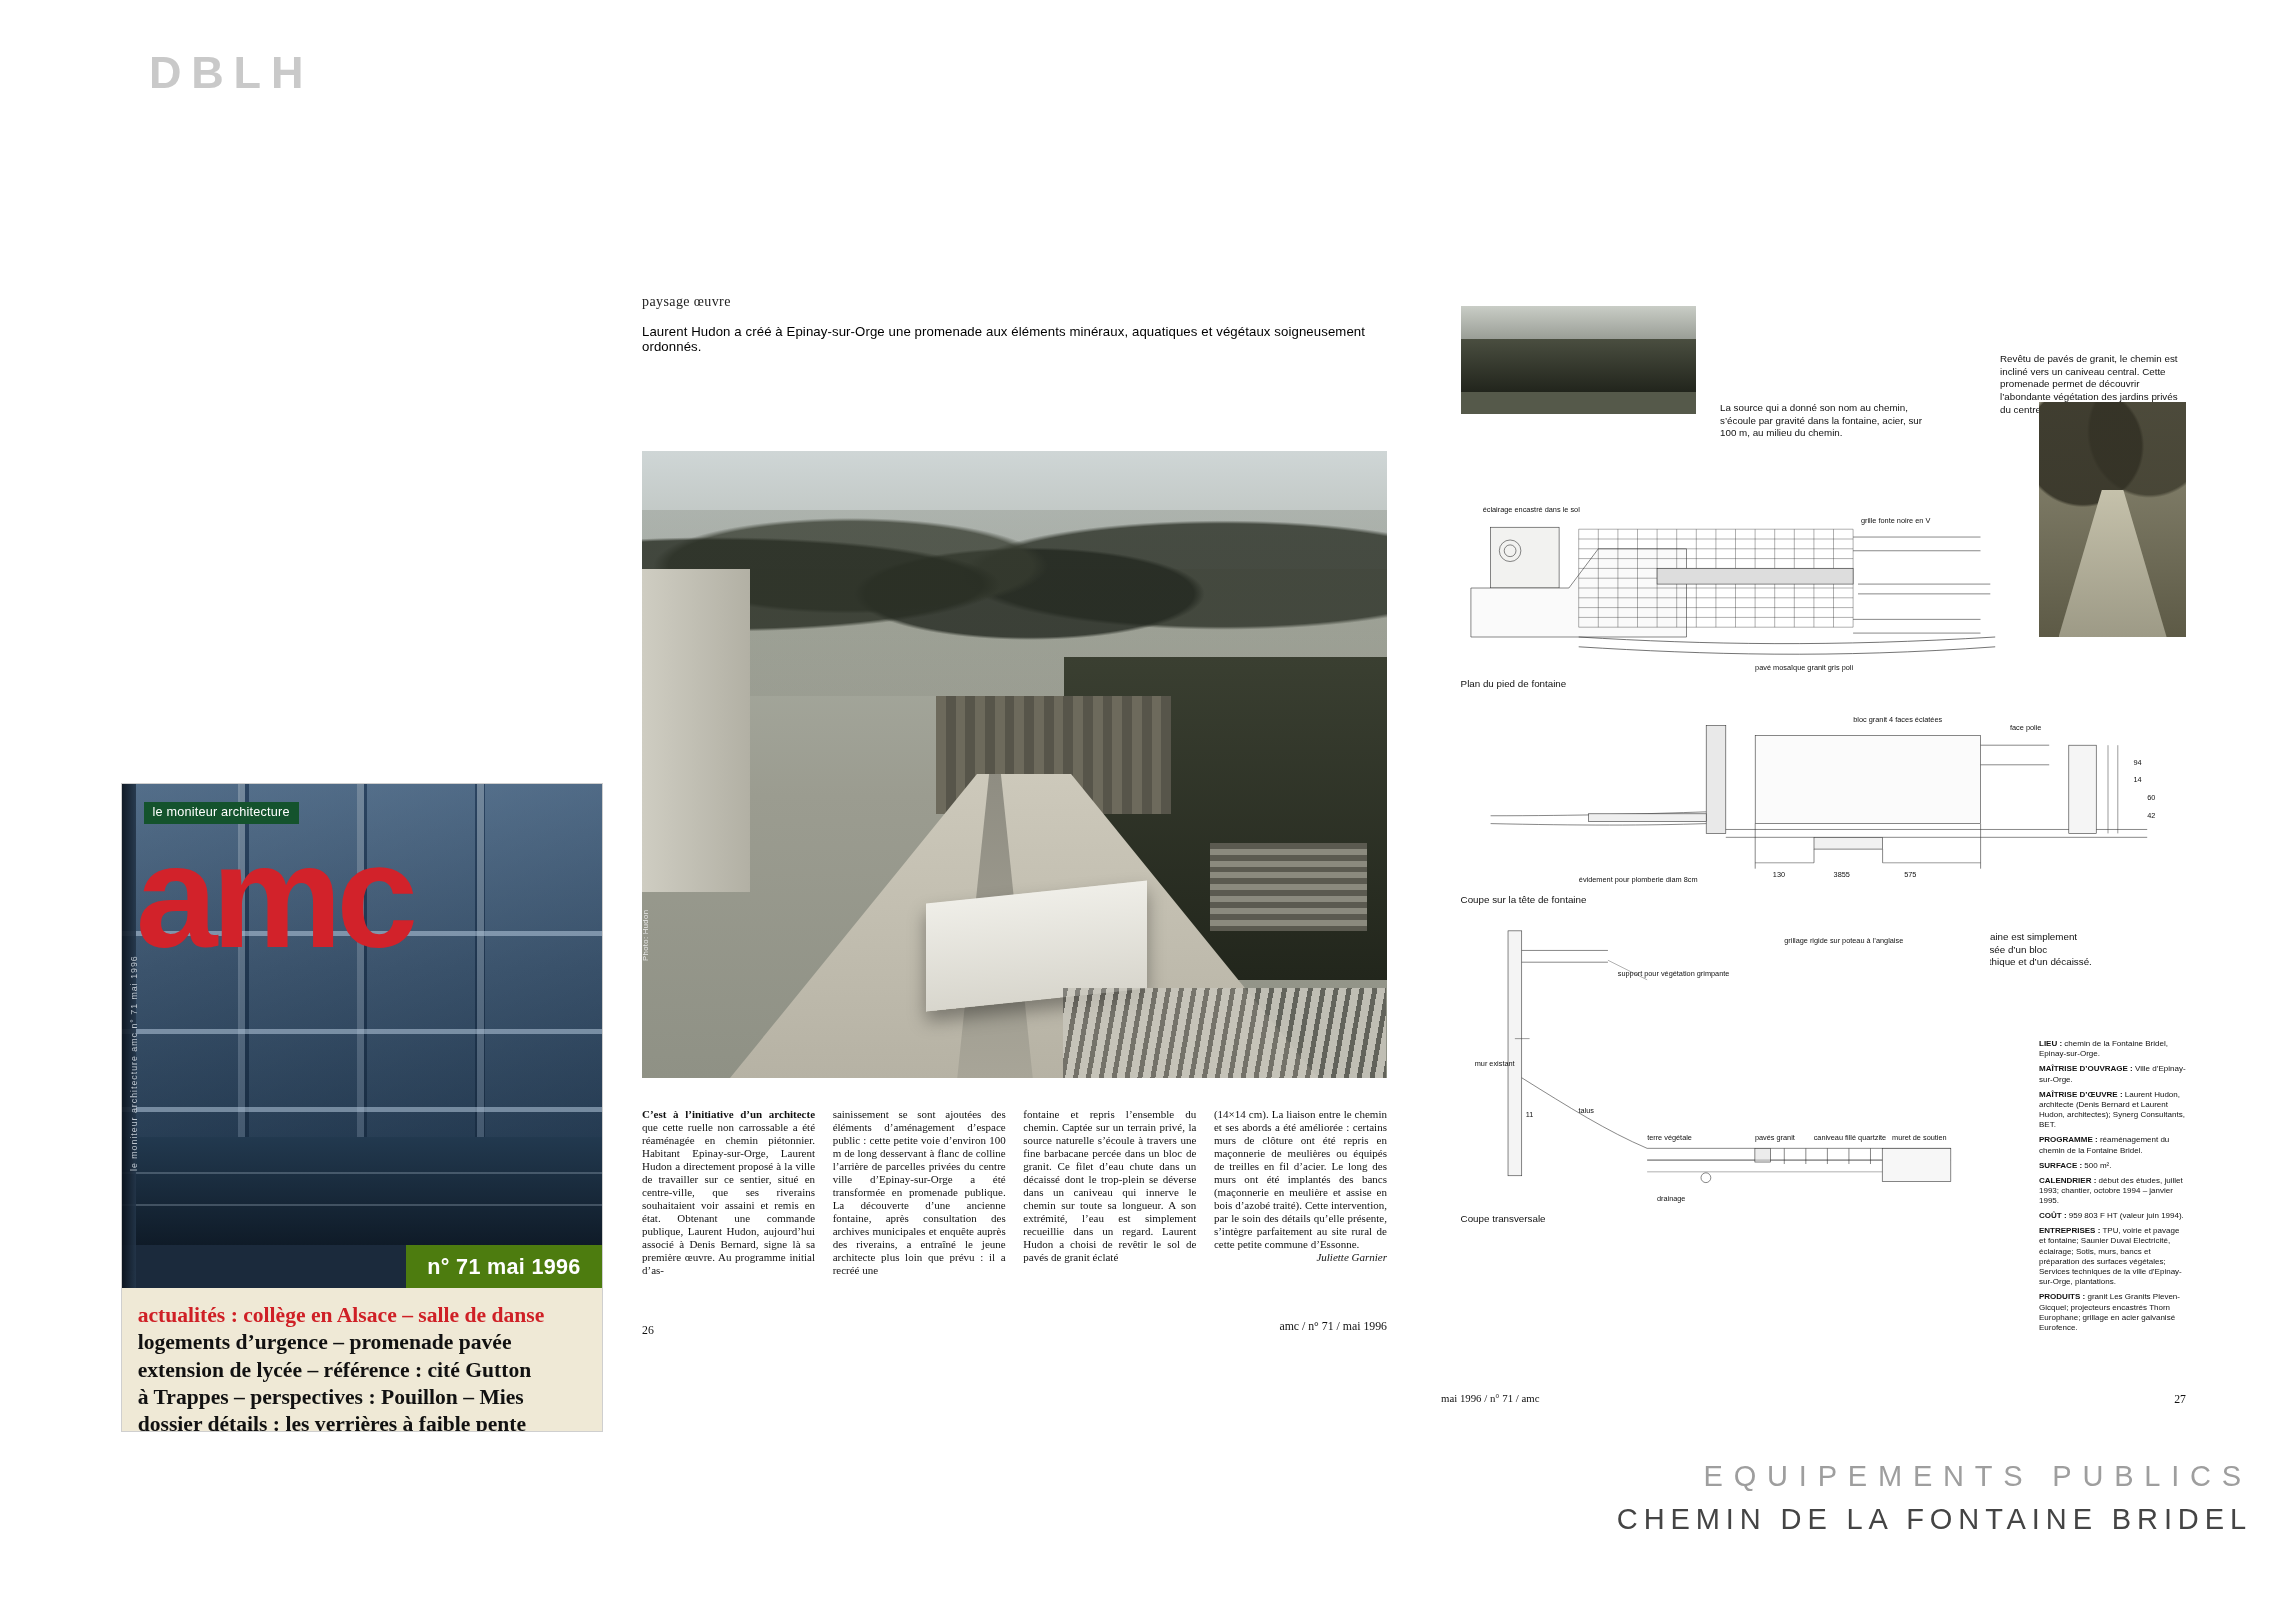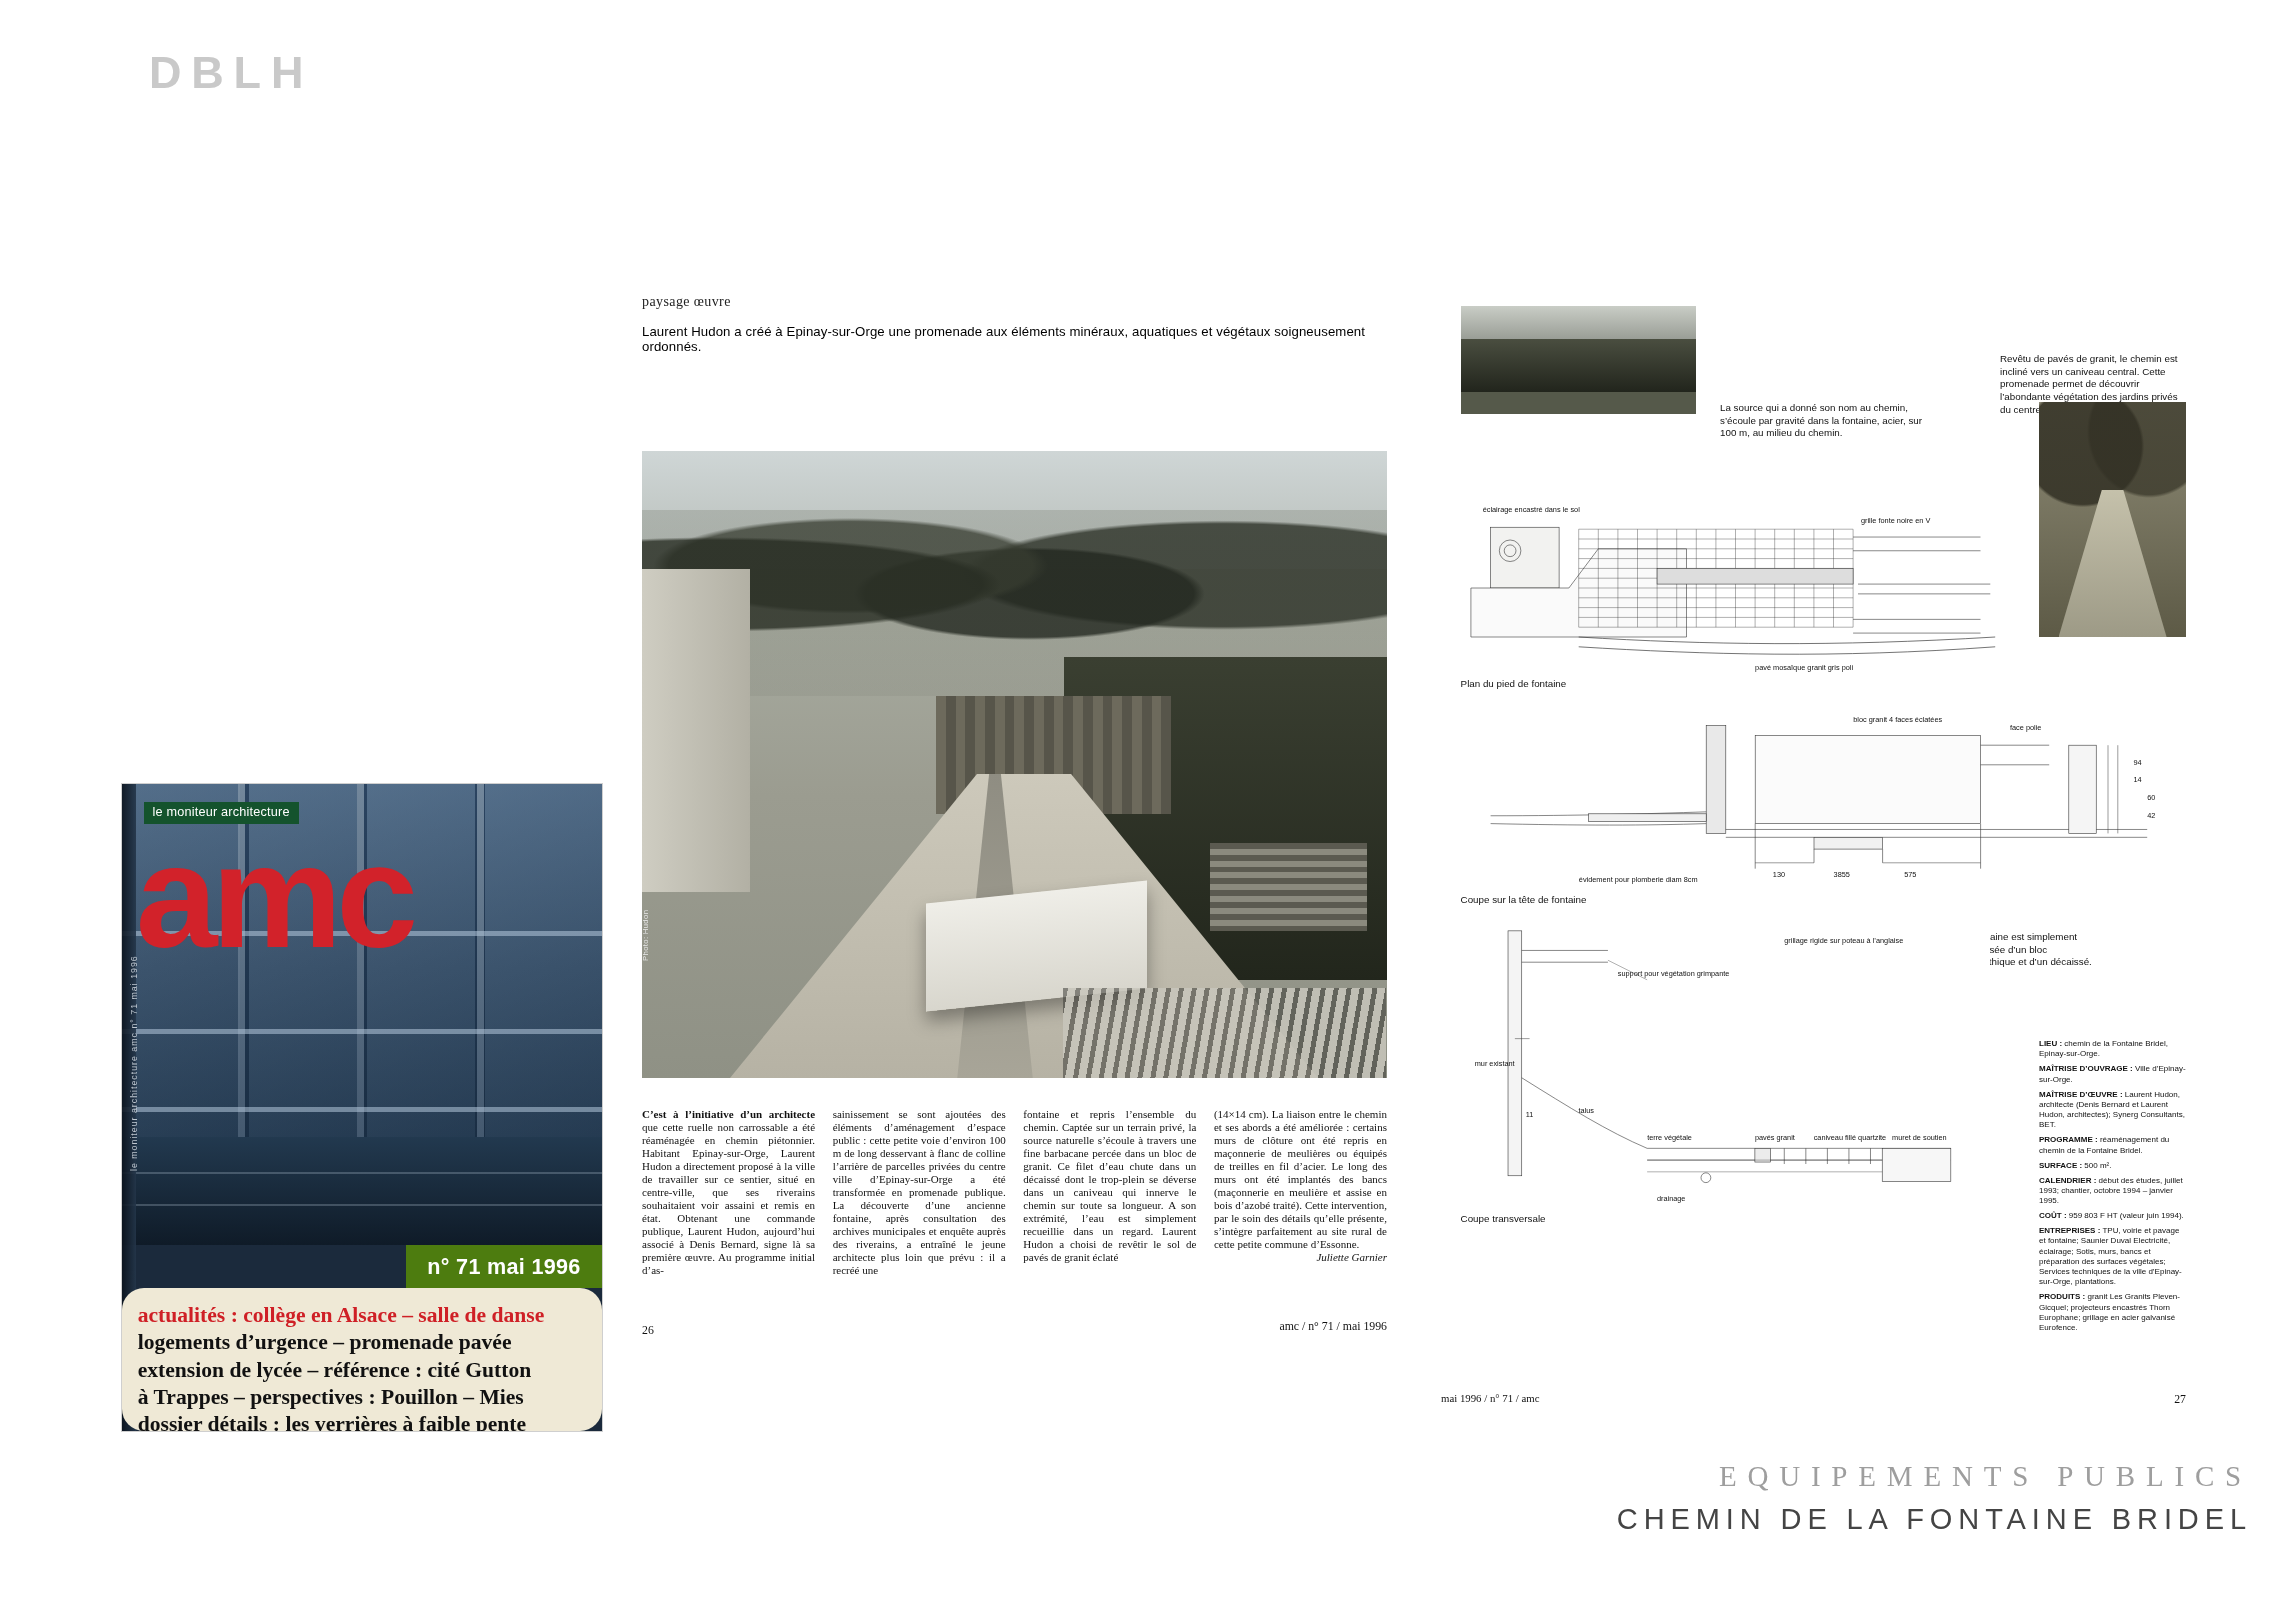--- a/index.html
+++ b/index.html
@@ -18,21 +18,21 @@
     font-family:"Liberation Sans", sans-serif;
     font-size:45px; font-weight:bold; letter-spacing:9.8px;
     color:#c9c9c9;
     -webkit-text-stroke:0px;
   }
 
   
   .footer-title1 {
     position:absolute; right:41px; top:1460px;
     font-size:29px; letter-spacing:10.8px; color:#9e9e9e;
-    font-family:Liberation Serif, serif; font-weight:normal;
+    font-family:Liberation Sans, sans-serif; font-weight:normal;
     text-align:right;
   }
   .footer-title2 {
     position:absolute; right:41px; top:1503px;
     font-size:29px; letter-spacing:5.9px; color:#444;
     font-family:"Liberation Sans", sans-serif; font-weight:normal;
     text-align:right;
   }
 
   
@@ -85,21 +85,21 @@
     display:flex; align-items:center; justify-content:center;
     letter-spacing:0.3px;
   }
   .cover-toc {
     position:absolute; left:0; top:504px; width:480px; height:143px;
     background:#efe9d6;
     padding:13.7px 15.7px 0 15.7px;
     box-sizing:border-box;
     color:#111;
     font-family:"Liberation Serif", serif;
-    font-size:21.6px; line-height:27.4px; font-weight:bold;border-radius:22px;
+    font-size:21.6px; line-height:27.4px; font-weight:bold;
   }
   .cover-toc .red { color:#cf2026; }
   .cover-toc u { text-decoration:underline; }
   .cover-spine {
     position:absolute; left:0; top:0; width:13.7px; height:647px;
     background:linear-gradient(90deg,#0b131d,#24364a);
     opacity:.9;
   }
   .cover-spine-text{
     position:absolute; left:-76px; top:294px; width:176px;

